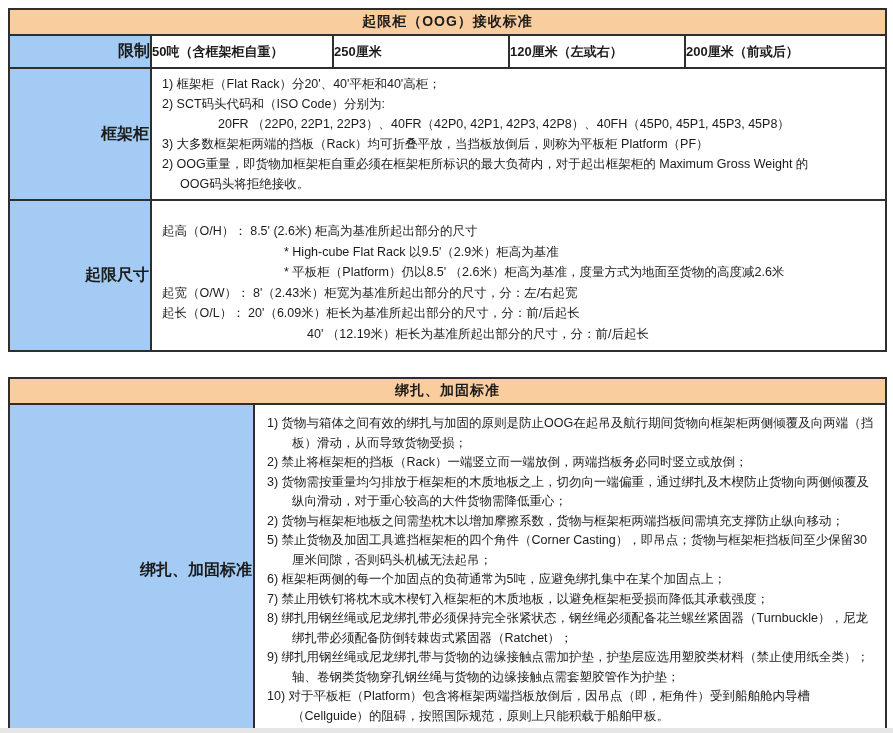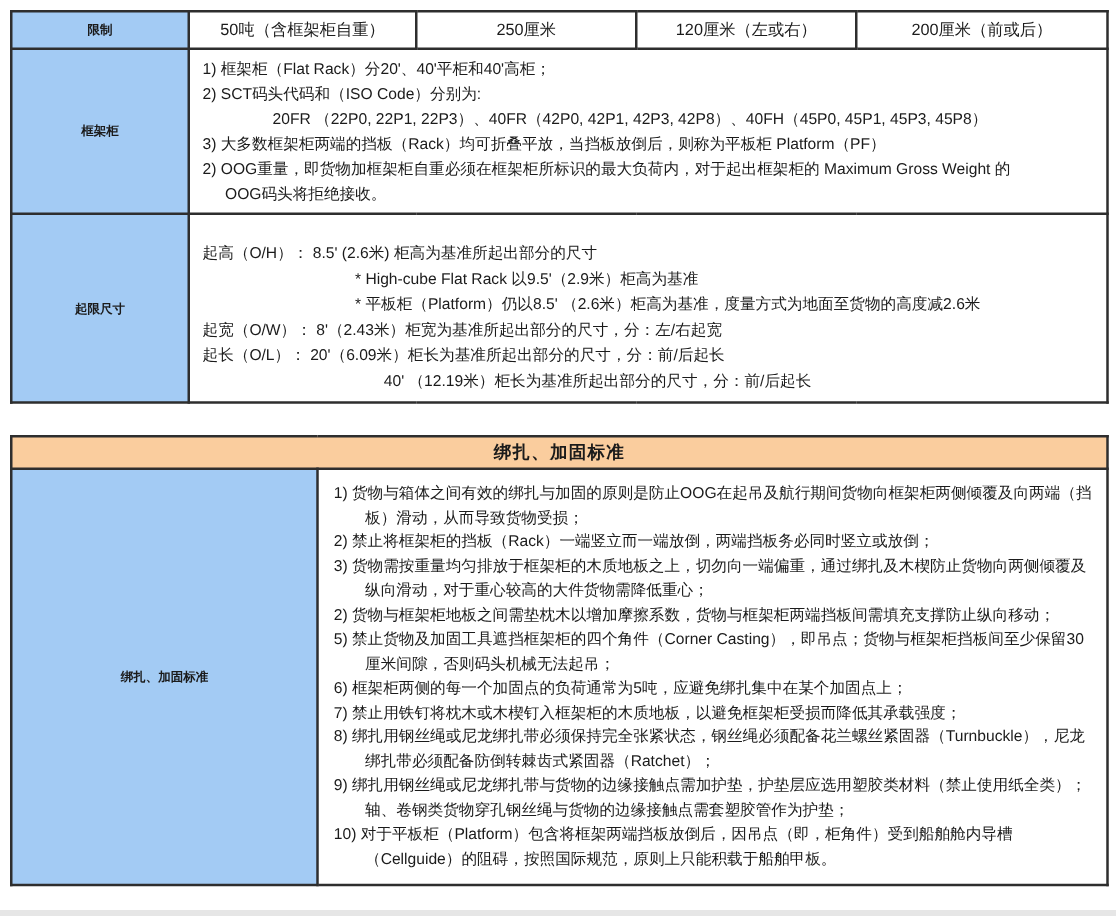--- a/index.html
+++ b/index.html
@@ -20,24 +20,24 @@
   table.tbl{border-collapse:collapse;width:877px;table-layout:fixed;}
   .tbl td{border:2px solid var(--border);vertical-align:middle;}
   .title-cell{
     background:var(--title-bg);text-align:center;font-weight:bold;
     font-size:14px;padding:3px 0;letter-spacing:1px;height:23px;
   }
   .hdr-cell{
     background:var(--header-bg);font-weight:bold;font-size:13.5px;
     text-align:center;padding:4px 0;height:26px;
   }
-  .limit-cell{font-weight:normal;font-size:13px;text-align:center;padding:5px 0;height:28px;}
+  .limit-cell{font-weight:bold;font-size:13px;text-align:left;padding:5px 0;height:28px;}
   .label-cell{
-    background:var(--label-bg);font-weight:bold;font-size:10px;
-    text-align:center;vertical-align:middle;
+    background:var(--label-bg);font-weight:bold;font-size:16px;
+    text-align:right;vertical-align:middle;
   }
   .content-cell{
     padding:5px 8px 5px 10px;font-size:12.5px;line-height:20px;
     vertical-align:top;background:#fff;border-radius:29px;
   }
   .content-cell.dims{line-height:20.5px;padding-top:20px;padding-bottom:6px;}
   .line{white-space:nowrap;}
   .ind18{padding-left:18px;}
   .ind56{padding-left:56px;}
   .ind120{padding-left:122px;}
@@ -56,20 +56,23 @@
 
   <table class="tbl">
     <colgroup>
       <col style="width:142px">
         <col style="width:182px">
         <col style="width:176px">
       <col style="width:176px">
         <col style="width:201px">
     </colgroup>
     <tbody>
+      <tr>
+        <td colspan="5" class="title-cell">起限柜（OOG）接收标准</td>
+      </tr>
       <tr>
         <td class="label-cell limit-cell">限制</td>
         <td class="limit-cell">50吨（含框架柜自重）</td>
         <td class="limit-cell">250厘米</td>
         <td class="limit-cell">120厘米（左或右）</td>
         <td class="limit-cell">200厘米（前或后）</td>
       </tr>
       <tr>
         <td class="label-cell">框架柜</td>
         <td colspan="4" class="content-cell">

